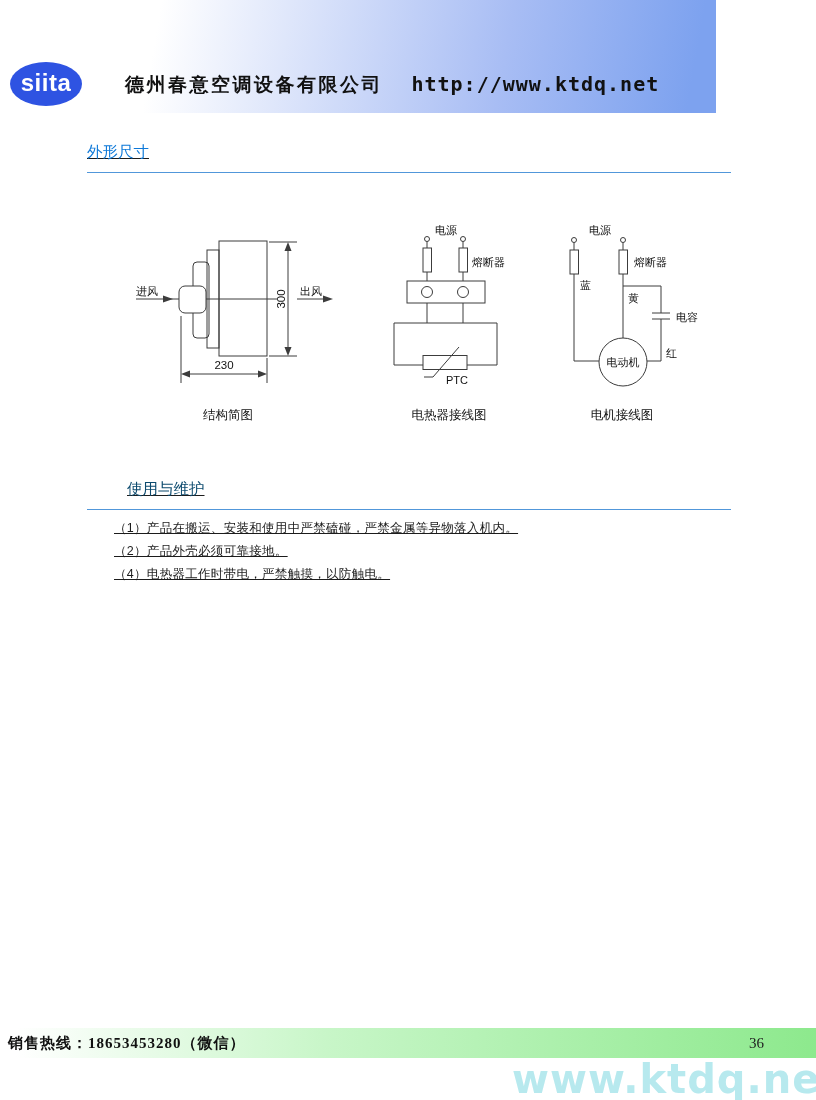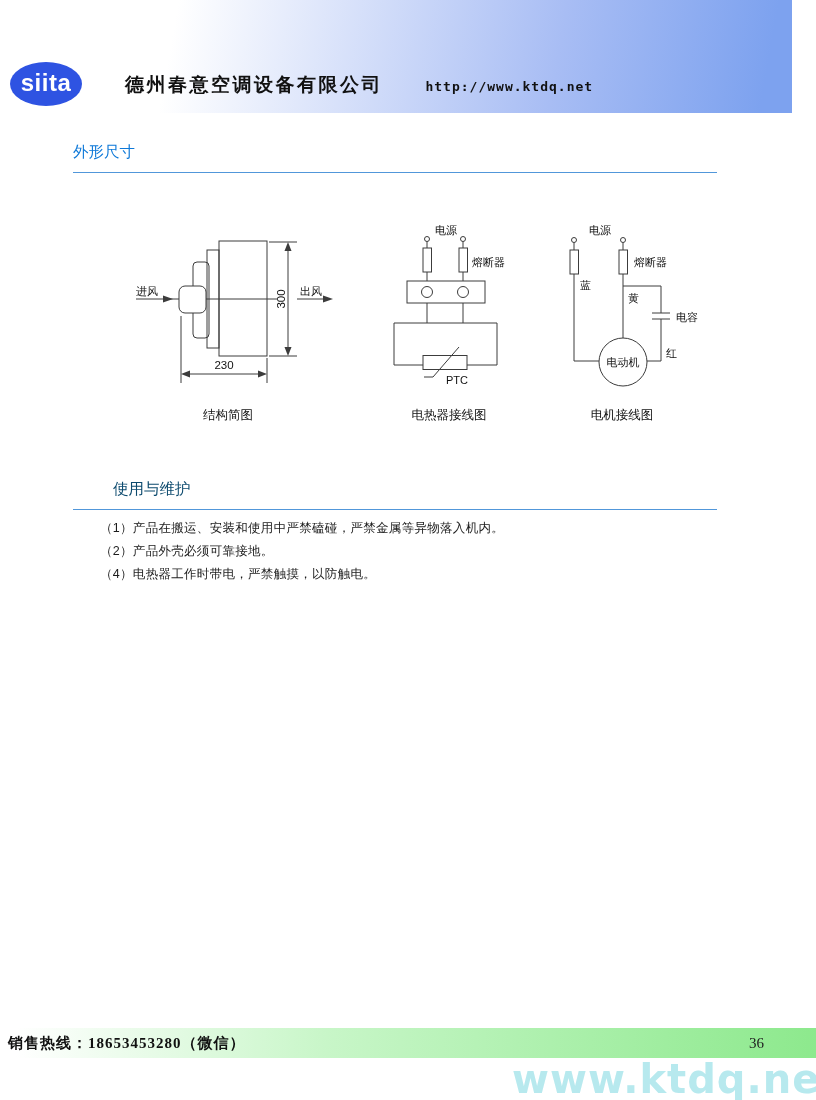--- a/index.html
+++ b/index.html
@@ -5,45 +5,45 @@
   * { margin:0; padding:0; box-sizing:border-box; }
   html,body { background:#888; }
   .page {
     position:relative; width:816px; height:1100px; margin:0 auto;
     background:#ffffff; overflow:hidden;
     font-family:"Liberation Sans", sans-serif; color:#1c1c1c;
   }
 
   
   .header {
-    position:absolute; left:0; top:0; width:792px; height:113px;
+    position:absolute; left:0; top:0; width:716px; height:113px;
     background:linear-gradient(100deg, #ffffff 22%, #a8bdf4 70%, #7da2ef 96%);
   }
   .logo {
     position:absolute; left:10px; top:62px; width:72px; height:44px;
     border-radius:50%; display:flex; align-items:center; justify-content:center;
   }
   .logo span {
     color:#ffffff; font-weight:800; font-size:24px; letter-spacing:.5px;
     font-family:"Liberation Sans", sans-serif; transform:translateY(-1px);
   }
   .header-text {
     position:absolute; left:125px; top:72px; white-space:nowrap;
   }
   .company {
     font-family:Liberation Serif, serif; font-weight:bold;
     font-size:19px; letter-spacing:2.5px; color:#111;
   }
   .url {
     font-family:"DejaVu Sans Mono", monospace; font-weight:bold;
-    font-size:13px; margin-left:38px; color:#111; letter-spacing:1px;
-  }
-
-  
-  .sec { position:absolute; left:73px; width:644px; }
+    font-size:20px; margin-left:24px; color:#111; letter-spacing:1px;
+  }
+
+  
+  .sec { position:absolute; left:87px; width:644px;text-decoration:underline; }
   .sec-dim { top:142px; }
   .sec-usage { top:479px; }
   .sec h2 { font-size:15.5px; font-weight:500; margin-bottom:9px; }
   .rule { height:1px; width:644px; }
   .intro { font-size:12.5px; margin:8px 0 0 26px; letter-spacing:.5px; }
   .items { margin:7px 0 0 27px; }
   .item { font-size:12.5px; line-height:23px; letter-spacing:.3px; white-space:nowrap; }
 
   
   .diagrams { position:absolute; left:120px; top:218px; width:630px; height:212px; }

